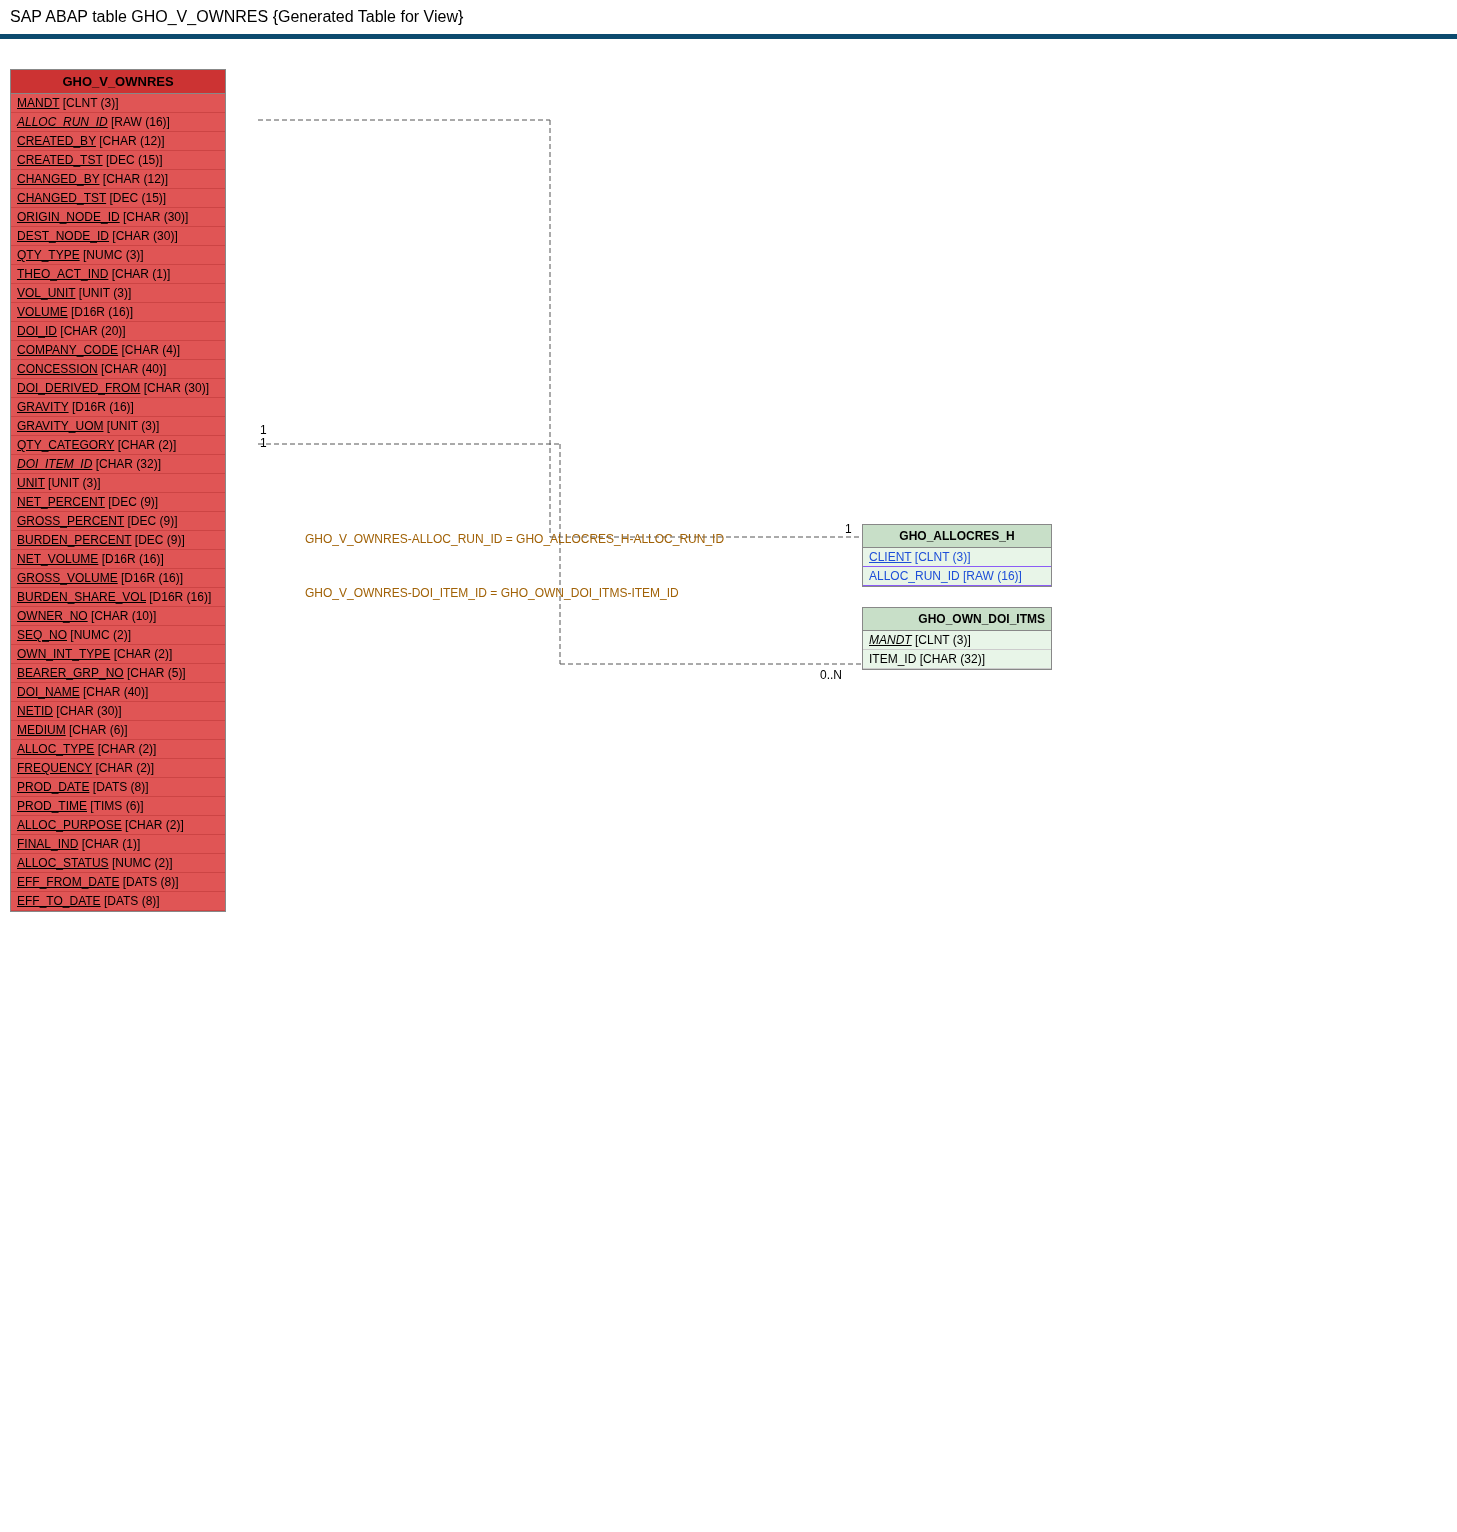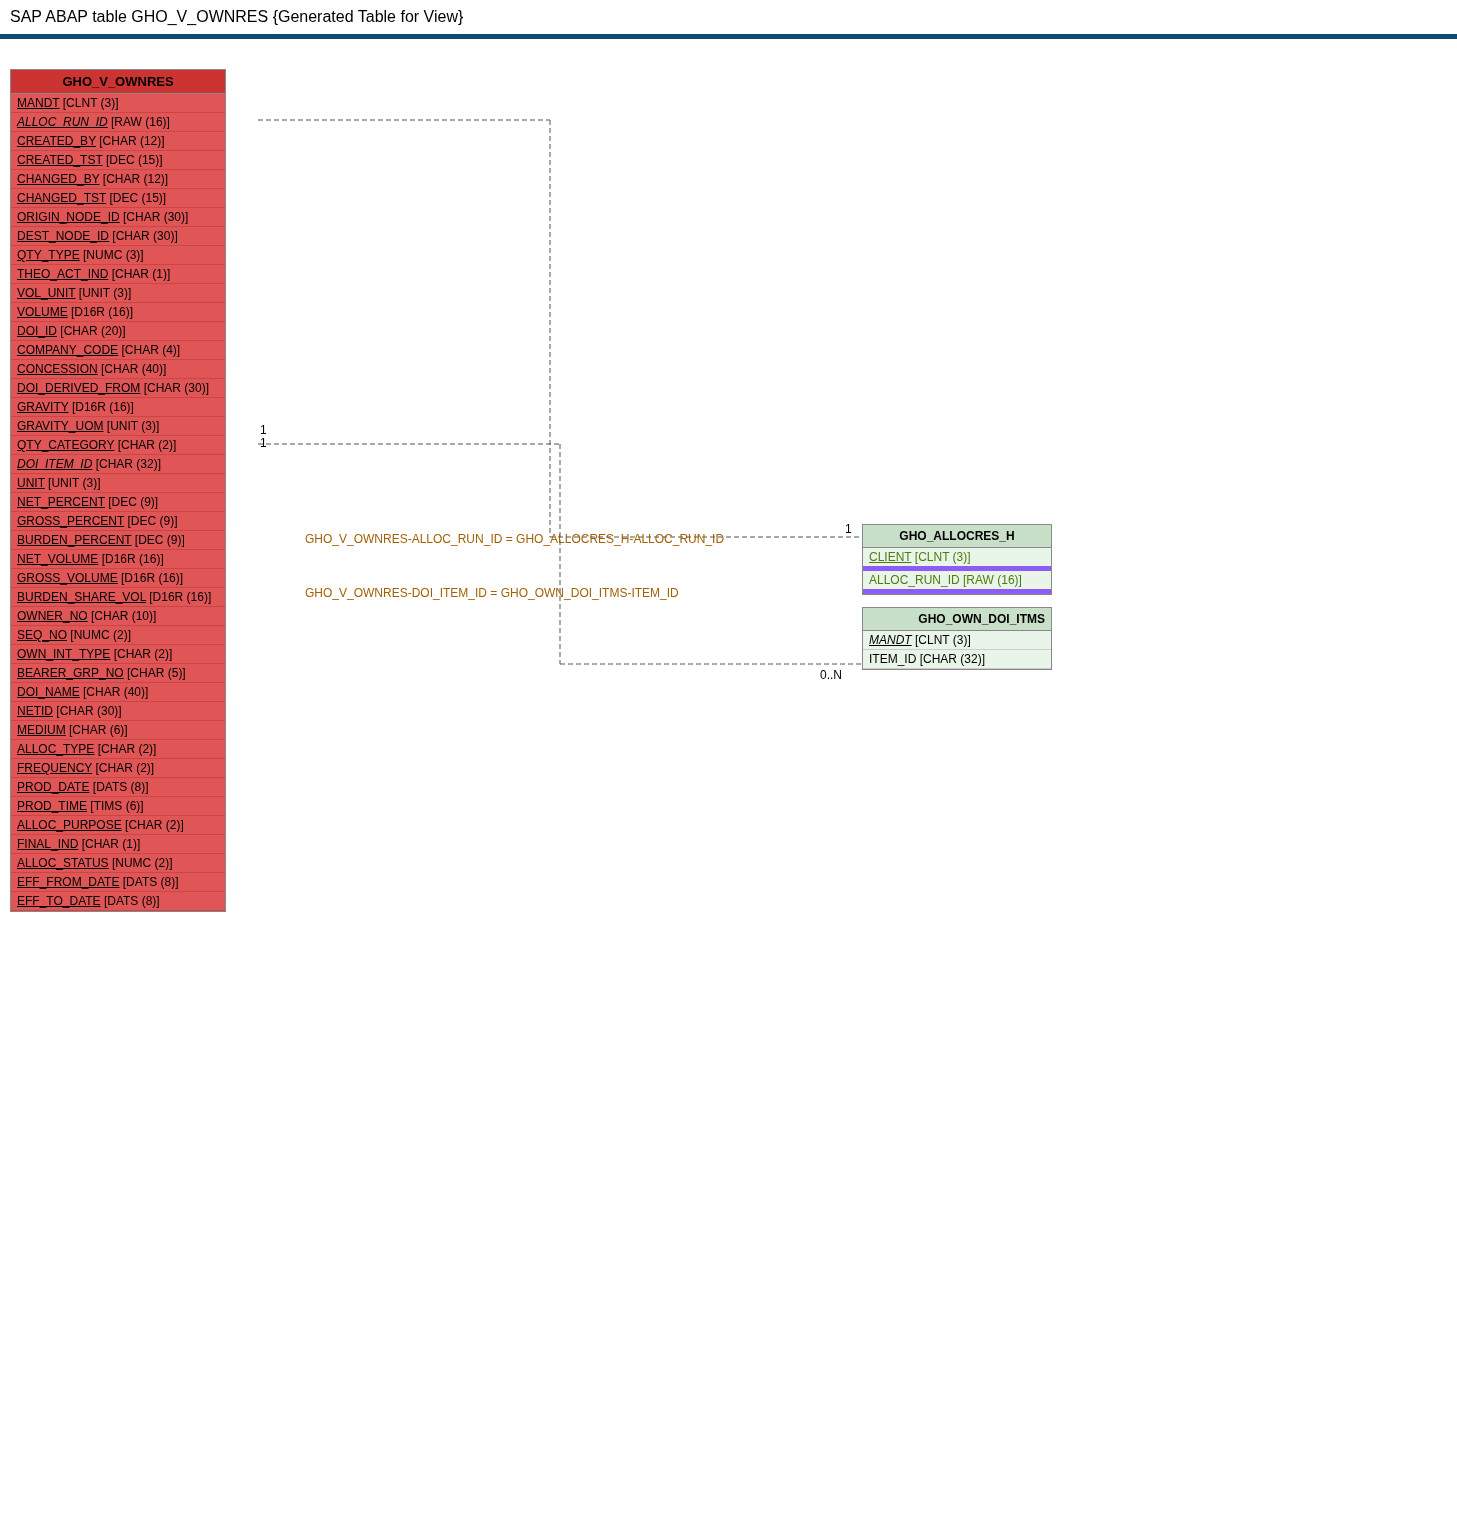--- a/index.html
+++ b/index.html
@@ -66,23 +66,23 @@
       background: #c8dfc8;
       color: #000;
       font-weight: bold;
       text-align: center;
       padding: 4px 6px;
       border-bottom: 1px solid #888;
       font-size: 12px;
     }
     .rel-table-1 .table-row {
       background: #e8f5e8;
-      color: #4d7c0f;
+      color: #1d4ed8;
       padding: 2px 6px;
-      border-bottom: 5px solid #8b5cf6;
+      border-bottom: 1px solid #8b5cf6;
       font-size: 12px;
     }
     .rel-table-1 .table-row span.field-name {
       text-decoration: underline;
     }
 
     
     .rel-table-2 {
       position: absolute;
       left: 862px;

